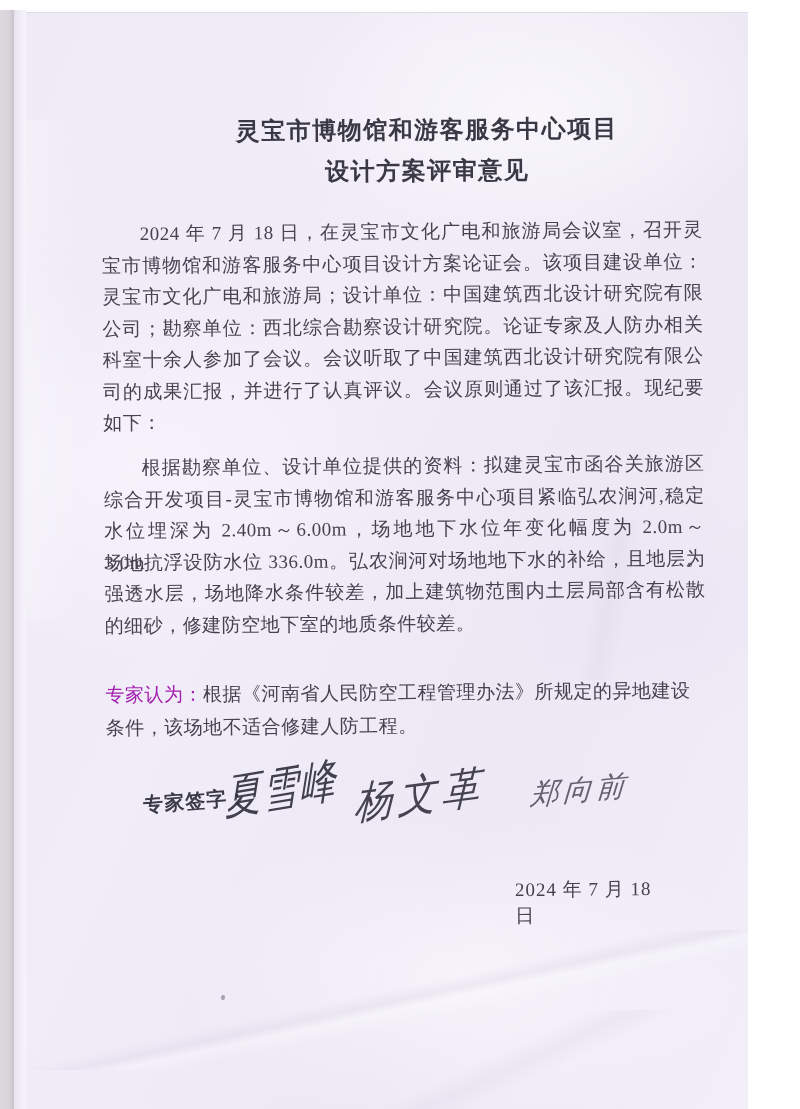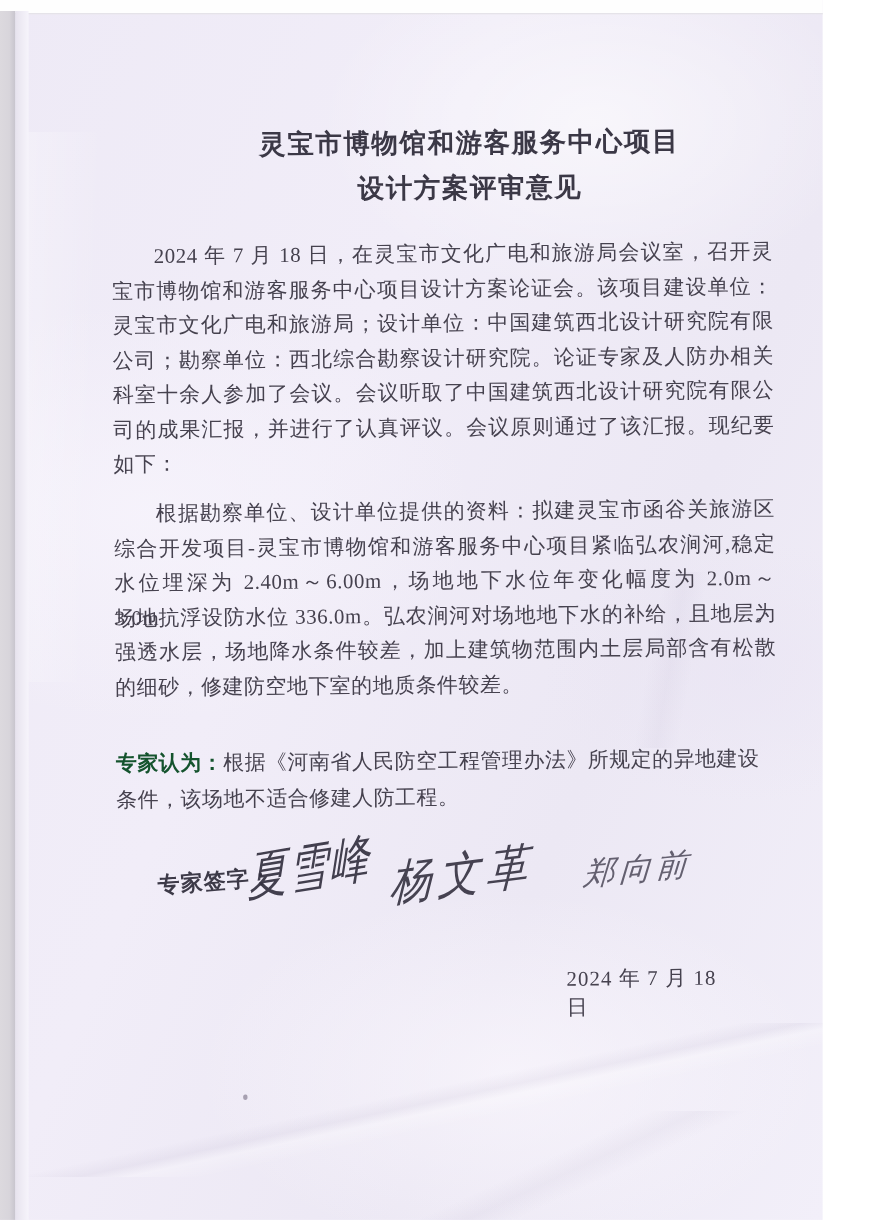--- a/index.html
+++ b/index.html
@@ -82,21 +82,21 @@
     text-align: justify; text-align-last: justify;
     letter-spacing: 0.5px;
   }
   .para .line.indent { text-indent: 2em; }
   .para .line.short { text-align-last: left; }
   .para-1 { top: 216px; }
   .para-2 { top: 450px; }
 
   .expert { position: absolute; left: 104px; top: 676px; width: 601px; font-size: 19px; }
   .expert .line { height: 33px; line-height: 33px; letter-spacing: 0.5px; }
-  .expert .label { font-weight: bold; color: #14532d; }
+  .expert .label { font-weight: normal; color: #a21caf; }
 
   .sig-block { position: absolute; left: 0; top: 0; width: 800px; height: 120px; }
   .sig-label {
     position: absolute; left: 141px; top: 786px;
     font-weight: bold; font-size: 20px; color: #3d3a48;
     transform: rotate(-4deg); letter-spacing: 1px;
   }
   .handwriting {
     position: absolute;
     font-family: "DejaVu Sans", sans-serif;

